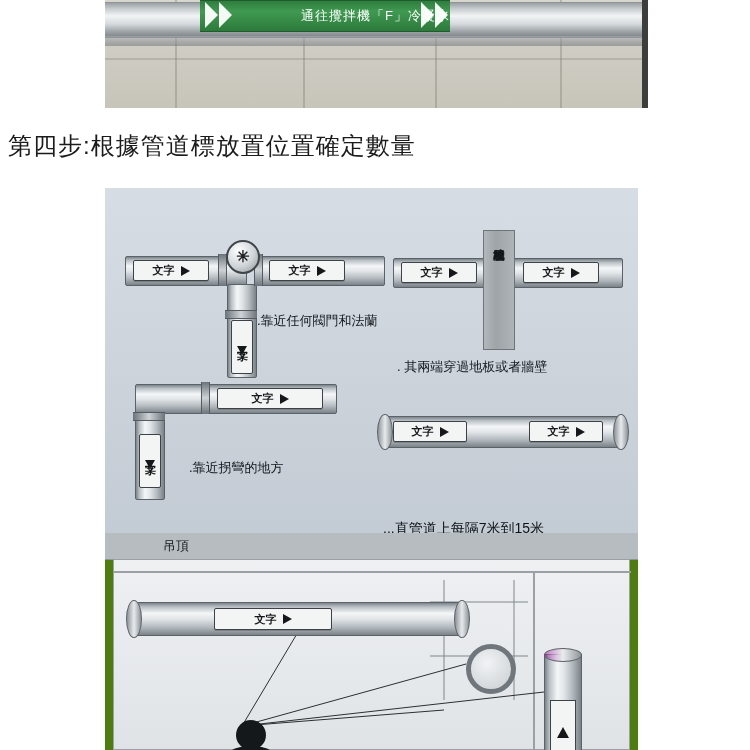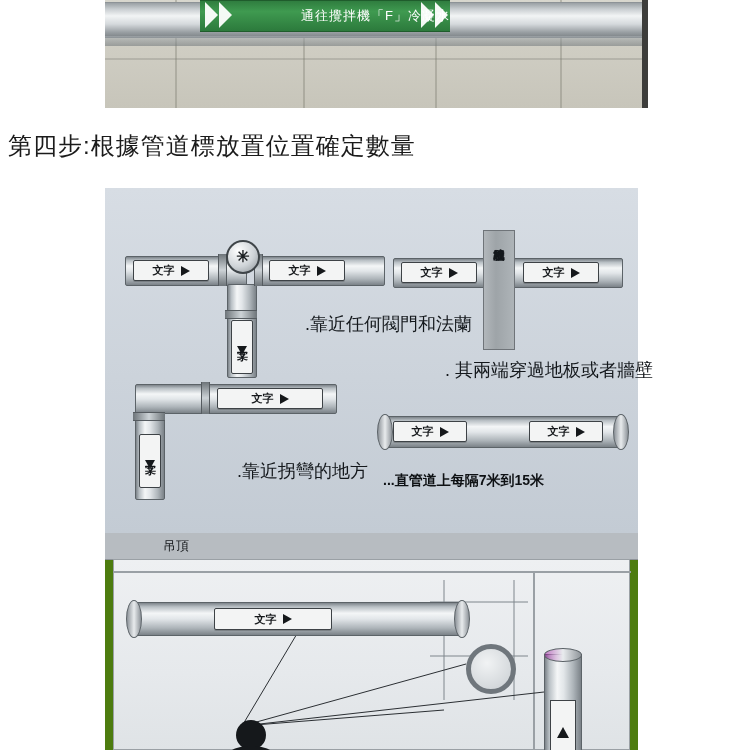--- a/index.html
+++ b/index.html
@@ -244,31 +244,31 @@
     font-size: 11px;
     color: #14181c;
     writing-mode: vertical-rl;
     text-orientation: upright;
     letter-spacing: 0px;
     font-weight: bold;
   }
 
   .note {
     position: absolute;
-    font-size: 18px;
+    font-size: 13px;
     color: #14181c;
     white-space: nowrap;
-    padding-left: 48px;
   }
   .note-bold {
     position: absolute;
     font-size: 14px;
     color: #0e1114;
-    font-weight: bold;
+    font-weight: normal;
     white-space: nowrap;
+    margin-top: 48px;
   }
 
   
   .room {
     position: absolute;
     left: 105px;
     top: 533px;
     width: 533px;
     height: 217px;
     background: #4d7c0f;

